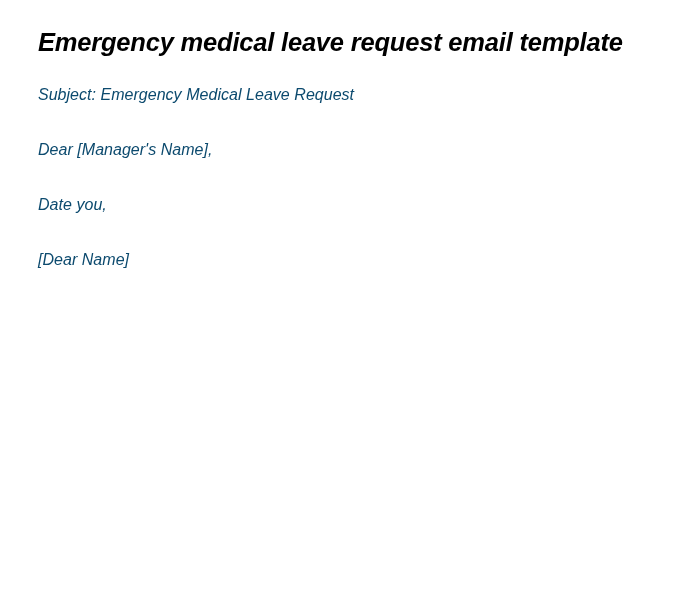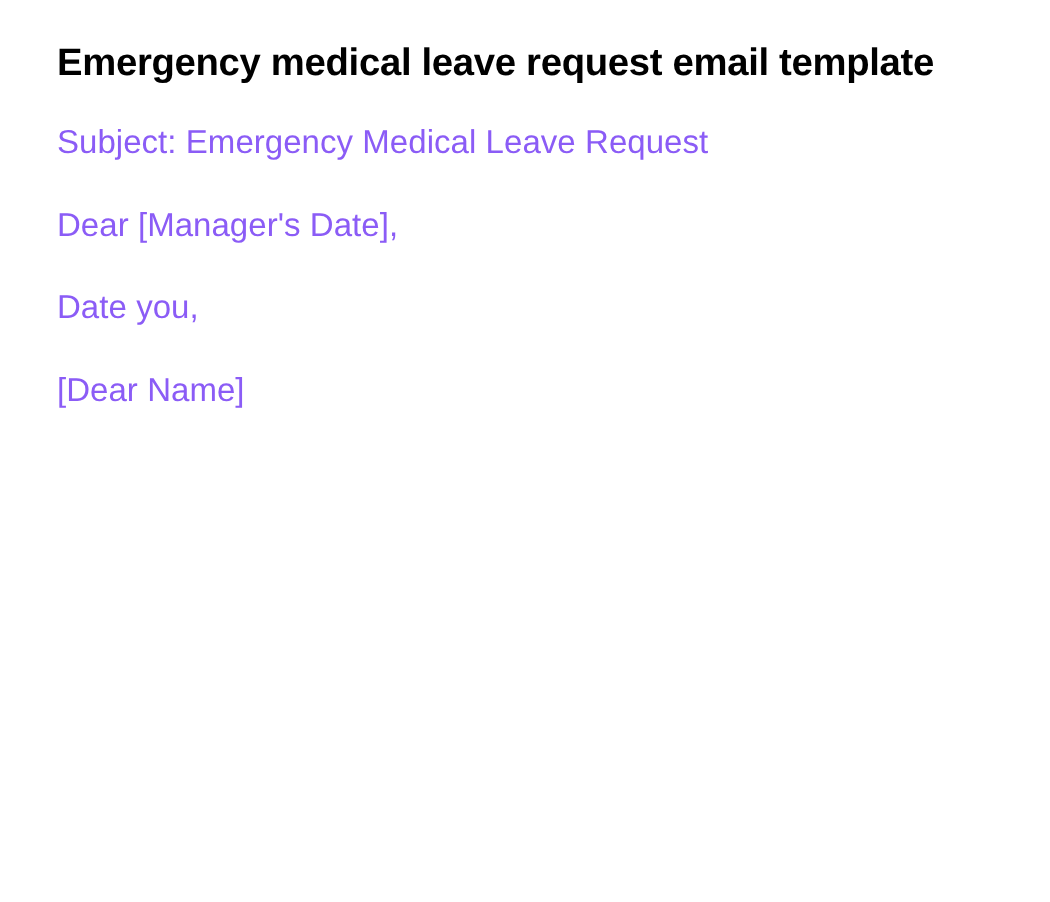--- a/index.html
+++ b/index.html
@@ -13,59 +13,60 @@
     overflow: hidden;
     font-family: "Liberation Sans", sans-serif;
     -webkit-font-smoothing: antialiased;
   }
   .page {
     box-sizing: border-box;
     width: 700px;
     height: 601px;
     background: #ffffff;
     padding: 26px 45px 0 38px;
+    font-style: italic;
   }
   .doc-title {
     margin: 0;
     font-size: 25.5px;
     line-height: 32px;
     font-weight: 700;
     letter-spacing: -0.2px;
     color: #000000;
     font-family: "Liberation Sans", sans-serif;
   }
   .doc-body {
     margin-top: 17px;
   }
   .para {
     margin: 0;
-    font-size: 22px;
+    font-size: 16px;
     line-height: 39px;
     font-weight: 400;
-    color: #8b5cf6;
+    color: #0c4a6e;
     letter-spacing: 0.02px;
     max-width: 620px;
     word-spacing: 0.1px;
   }
   .para + .para {
     margin-top: 16px;
   }
 </style>
 </head>
 <body>
 
 <div class="page">
 
   <h1 class="doc-title">Emergency medical leave request email template</h1>
 
   <div class="doc-body">
 
     <p class="para">Subject: Emergency Medical Leave Request</p>
 
-    <p class="para">Dear [Manager's Date],</p>
+    <p class="para">Dear [Manager's Name],</p>
 
 
 
     <p class="para">Date you,</p>
 
     <p class="para">[Dear Name]</p>
 
   </div>
 </div>
 

